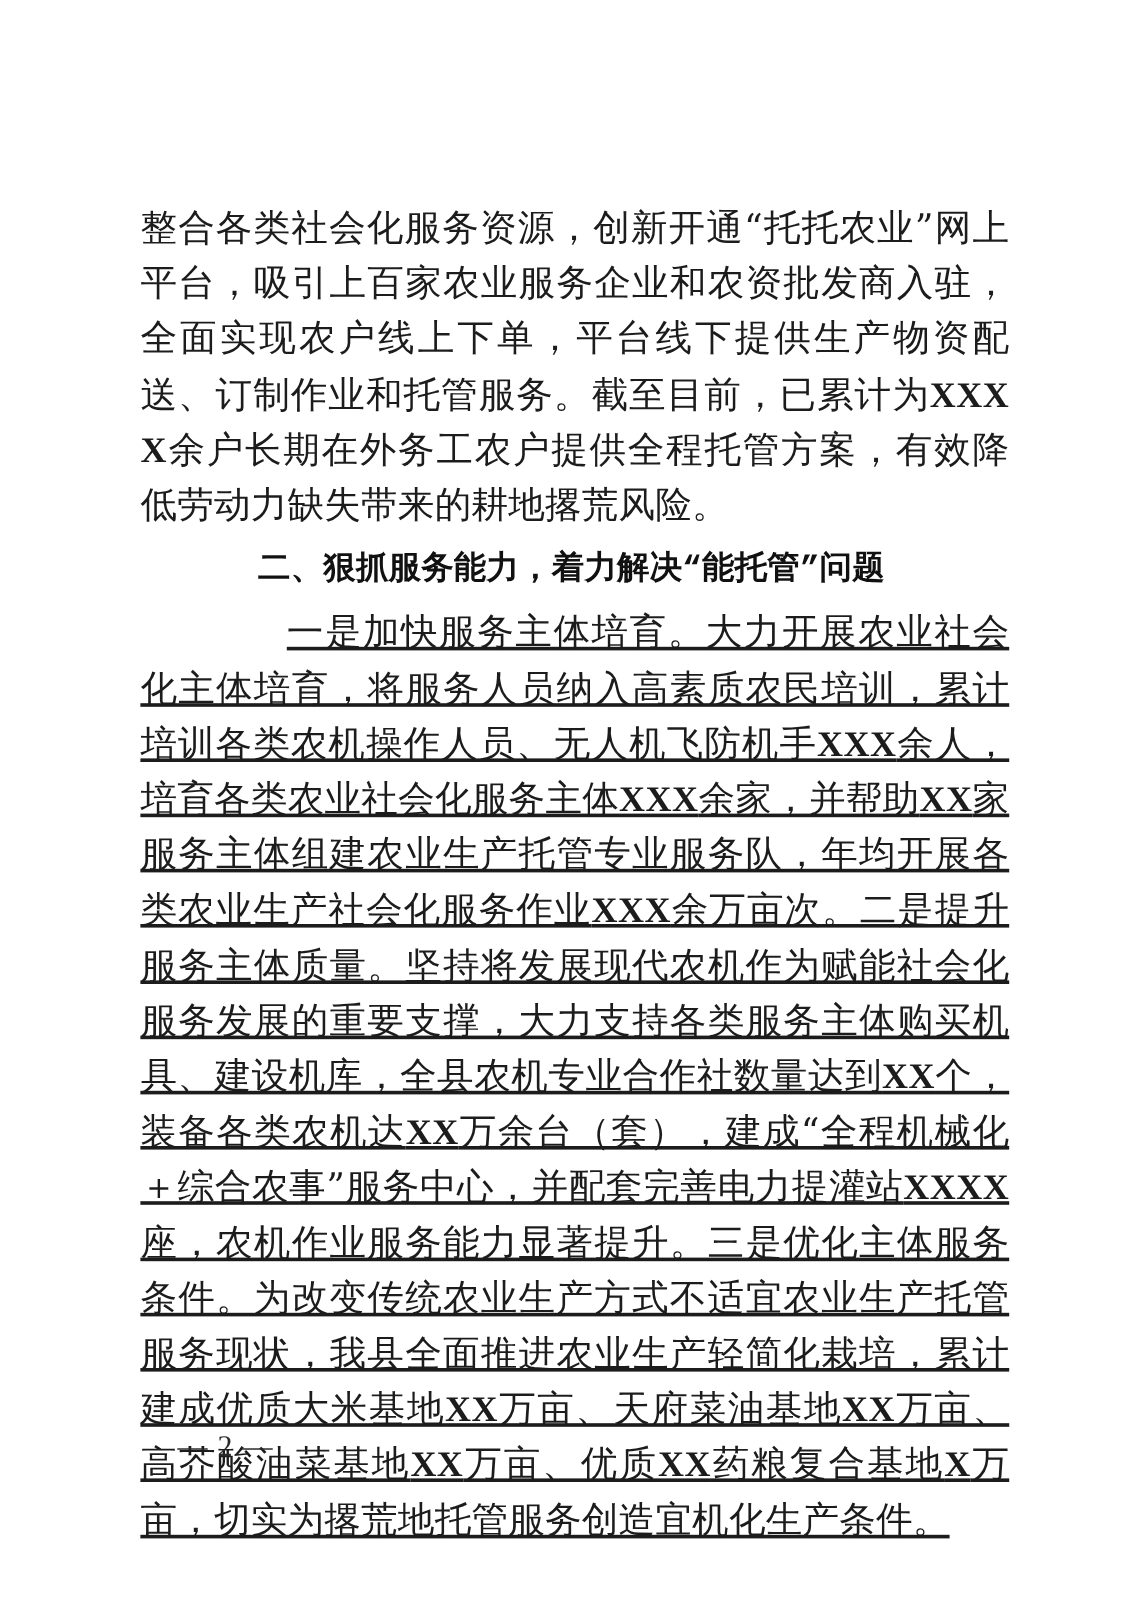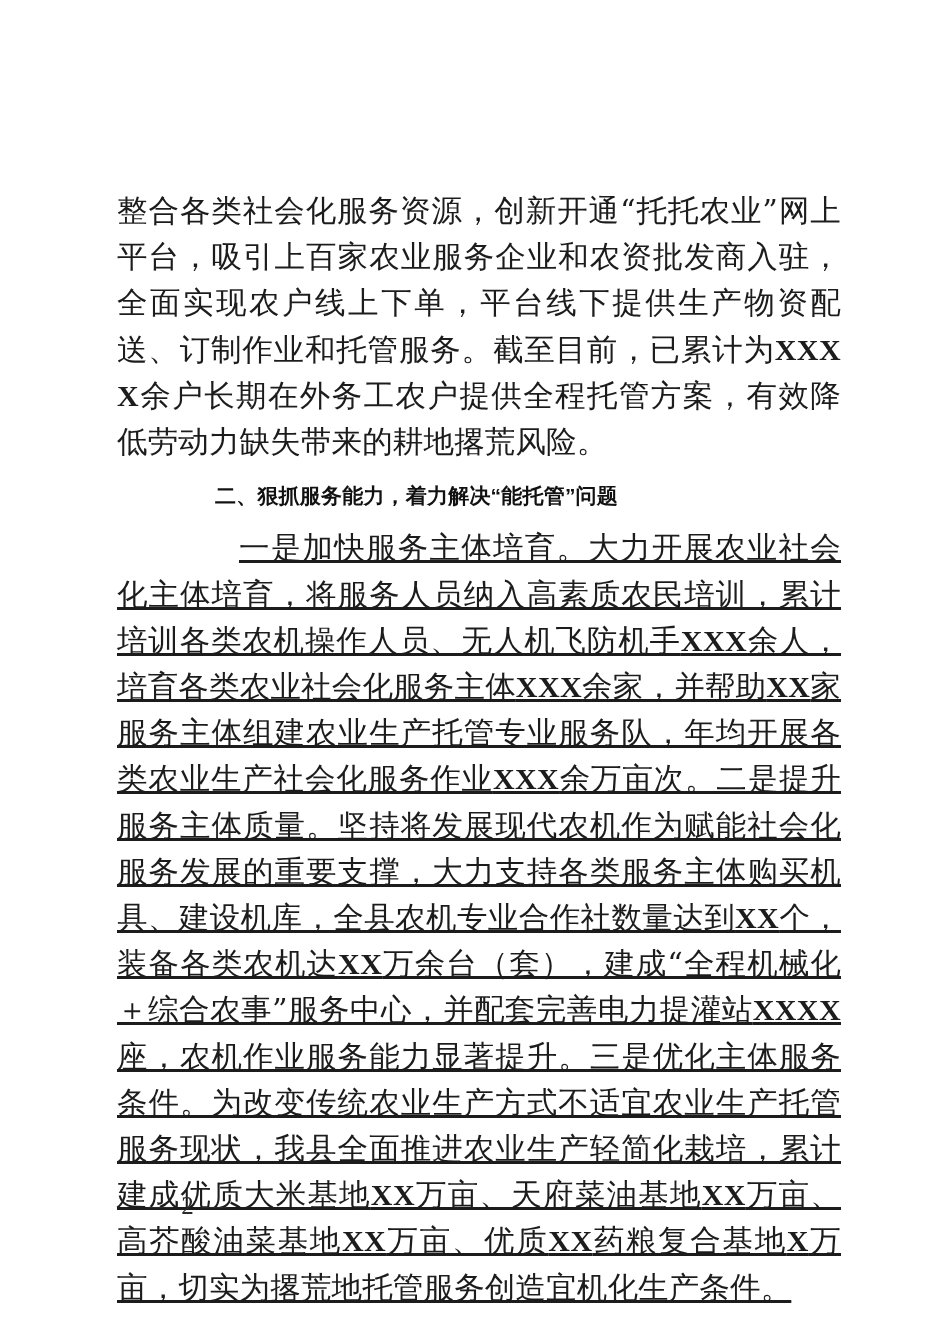--- a/index.html
+++ b/index.html
@@ -24,21 +24,20 @@
     width: 950px;
     height: 1344px;
     background: #ffffff;
   }
 
   .content {
     position: absolute;
     left: 117px;
     top: 168px;
     width: 724px;
-    margin-top: 20px;
   }
 
   
   .para {
     font-family: "DejaVu Serif", "Liberation Serif", serif;
     font-size: 30.5px;
     line-height: 46.2px;
     color: #1c1c1c;
     text-align: justify;
     text-justify: inter-ideograph;
@@ -54,22 +53,22 @@
   }
 
   
   .para-indent4 {
     text-indent: 122px;
     text-decoration: underline;
   }
 
   
   .heading {
-    font-family: Liberation Sans, sans-serif;
-    font-size: 21px;
+    font-family: Liberation Mono, monospace;
+    font-size: 27px;
     line-height: 46.2px;
     font-weight: 700;
     color: #111111;
     text-indent: 98px;
     letter-spacing: 0.2px;
     margin: 0;
     padding: 8px 0 6px 0;
     white-space: nowrap;
   }
 

